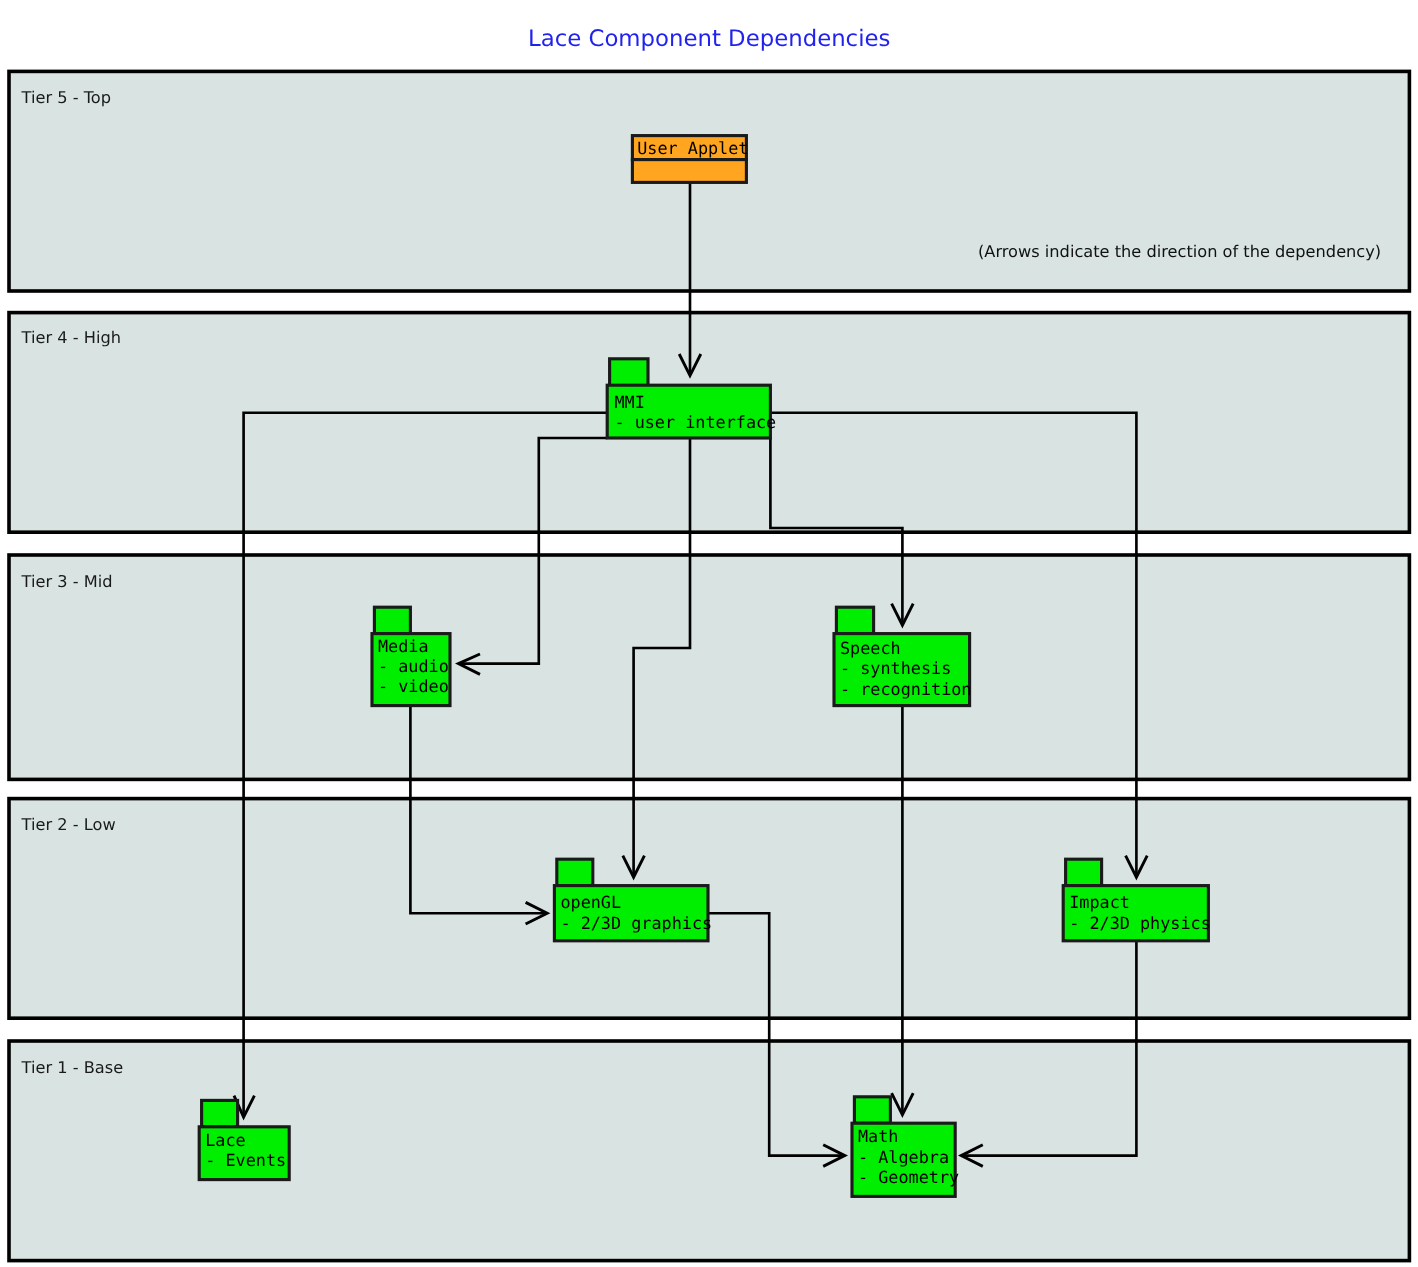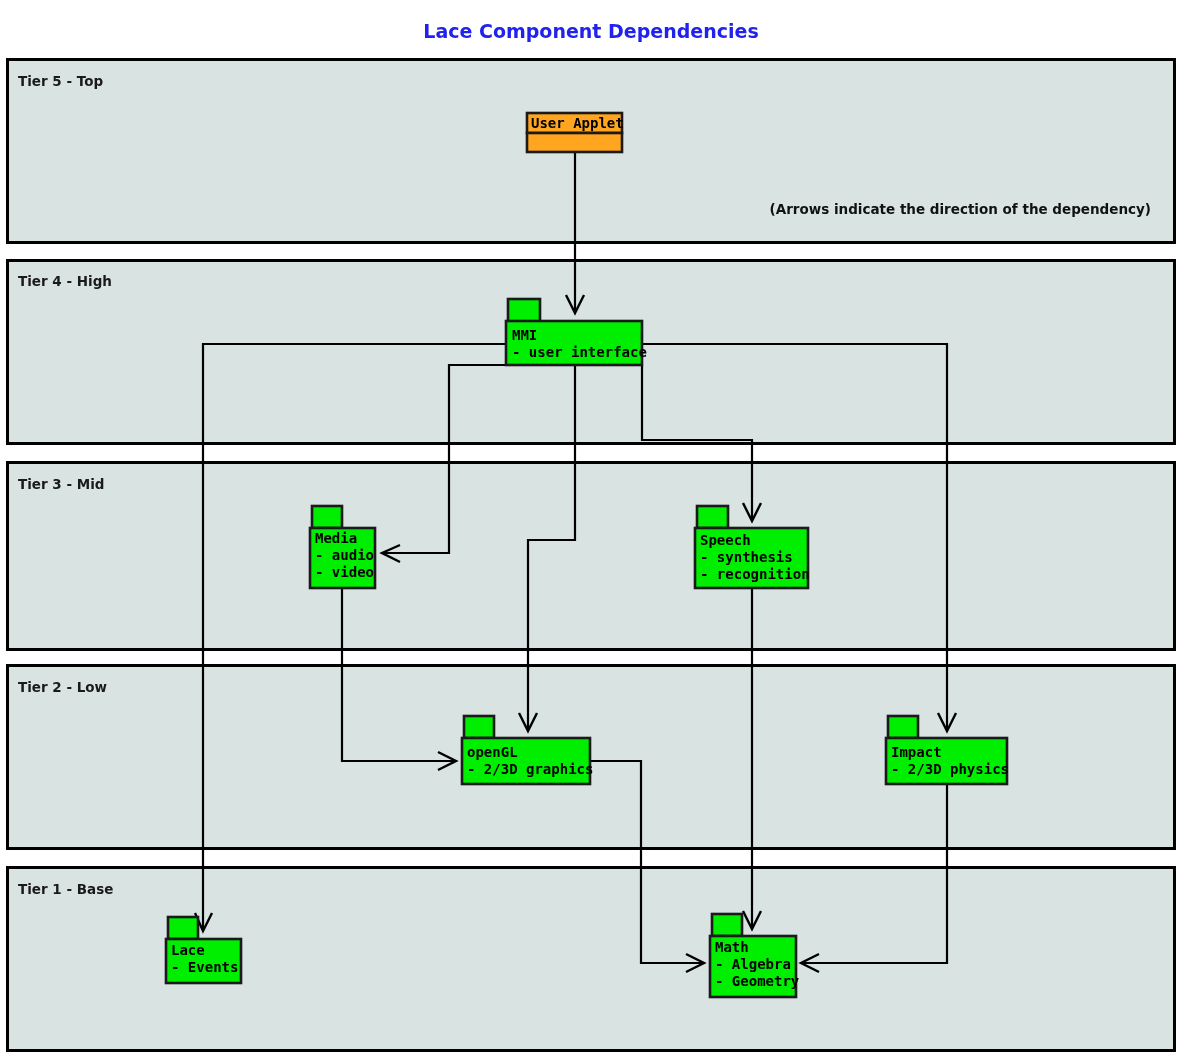--- a/index.html
+++ b/index.html
@@ -10,21 +10,20 @@
   body {
     width: 1182px;
     height: 1056px;
     font-family: "DejaVu Sans", "Liberation Sans", sans-serif;
     overflow: hidden;
   }
   #diagram-root {
     position: relative;
     width: 1182px;
     height: 864px;
-    font-weight: bold;
   }
   svg#diagram {
     display: block;
     width: 1182px;
     height: 1056px;
   }
   .title-text {
     font-family: "DejaVu Sans", "Liberation Sans", sans-serif;
     font-size: 19px;
     fill: #2222ee;

